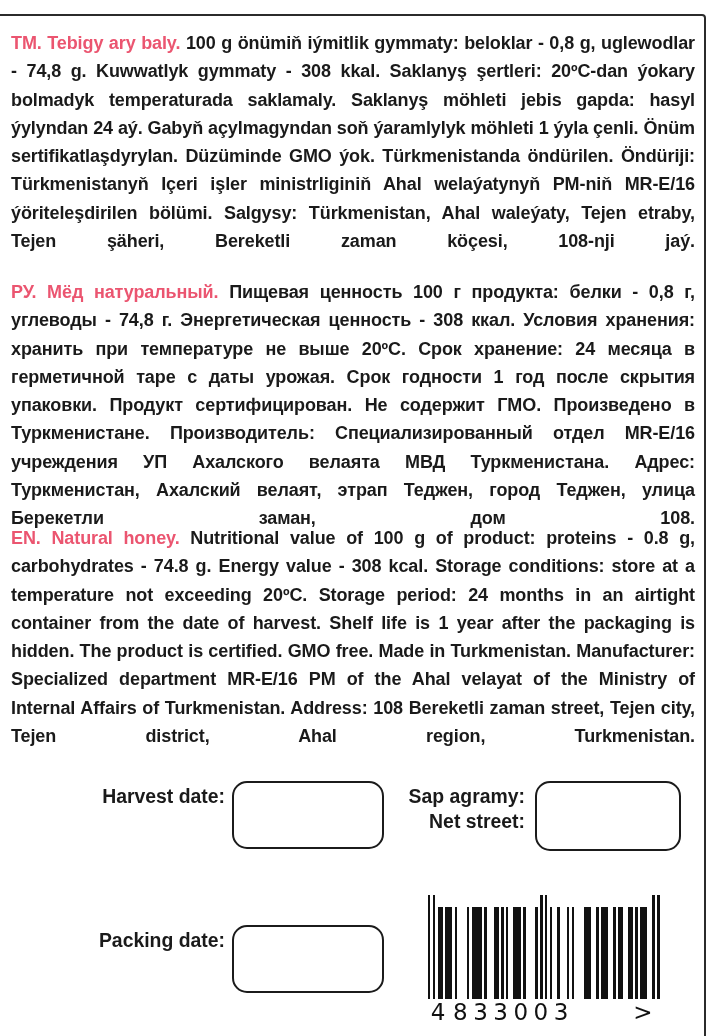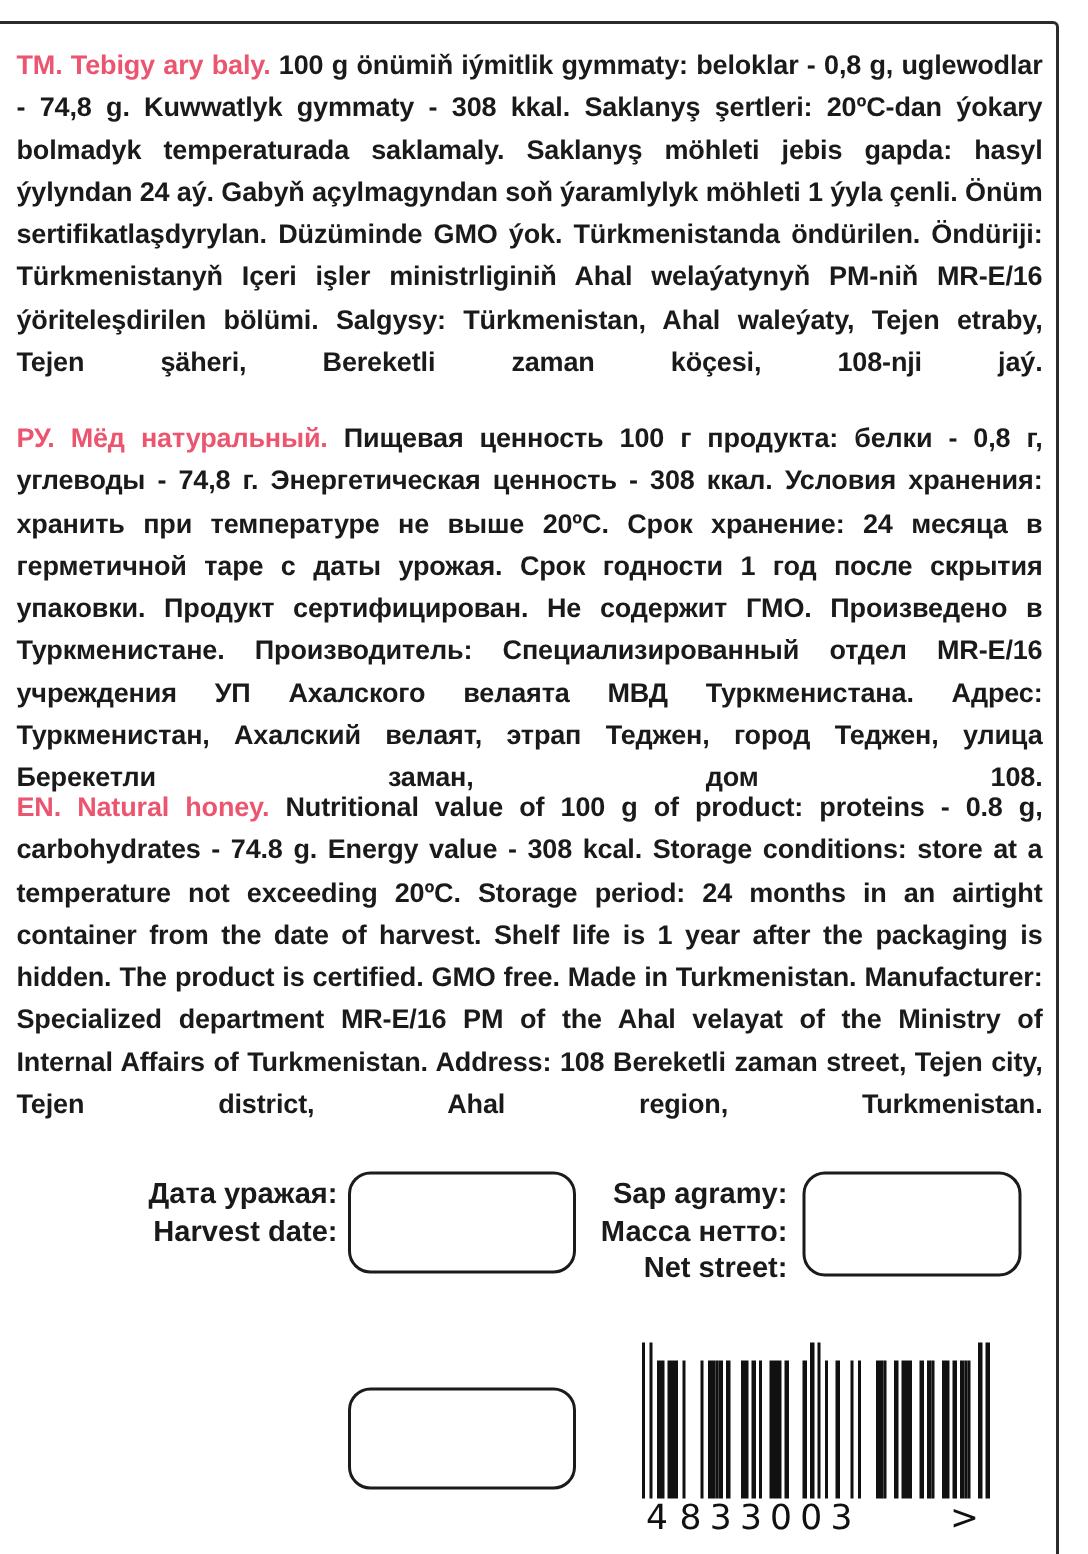--- a/index.html
+++ b/index.html
@@ -160,37 +160,36 @@
     <span class="lang-tag">РУ. Мёд натуральный.</span><span class="body"> Пищевая ценность 100 г продукта: белки - 0,8 г, углеводы - 74,8 г. Энергетическая ценность - 308 ккал. Условия хранения: хранить при температуре не выше 20ºС. Срок хранение: 24 месяца в герметичной таре с даты урожая. Срок годности 1 год после скрытия упаковки. Продукт сертифицирован. Не содержит ГМО. Произведено в Туркменистане. Производитель: Специализированный отдел MR-E/16 учреждения УП Ахалского велаята МВД Туркменистана. Адрес: Туркменистан, Ахалский велаят, этрап Теджен, город Теджен, улица Берекетли заман, дом 108.</span>
   </div>
 
   <div class="para last-full" id="para-en">
     <span class="lang-tag">EN. Natural honey.</span><span class="body"> Nutritional value of 100 g of product: proteins - 0.8 g, carbohydrates - 74.8 g. Energy value - 308 kcal. Storage conditions: store at a temperature not exceeding 20ºC. Storage period: 24 months in an airtight container from the date of harvest. Shelf life is 1 year after the packaging is hidden. The product is certified. GMO free. Made in Turkmenistan. Manufacturer: Specialized department MR-E/16 PM of the Ahal velayat of the Ministry of Internal Affairs of Turkmenistan. Address: 108 Bereketli zaman street, Tejen city, Tejen district, Ahal region, Turkmenistan.</span>
   </div>
 
 
   <div class="field-row" id="field-harvest">
     <div class="field-labels">
-      <span>Дата уражая:</span>
       <span>Harvest date:</span>
     </div>
     <div class="field-box"></div>
   </div>
 
   <div class="field-row" id="field-netweight">
     <div class="field-labels">
       <span>Sap agramy:</span>
-      <span>Масса нетто:</span>
       <span>Net street:</span>
     </div>
     <div class="field-box"></div>
   </div>
 
   <div class="field-row" id="field-packing">
     <div class="field-labels">
+      <span>Packing date:</span>
     </div>
     <div class="field-box"></div>
   </div>
 
   <div id="barcode">
     <div id="barcode-bars">
         <i style="width: 2.45px; height: 104px;"></i>
         <i style="width: 2.45px; height: 104px; background: transparent;"></i>
         <i style="width: 2.45px; height: 104px;"></i>
         <i style="width: 2.45px; height: 92px; background: transparent;"></i>

